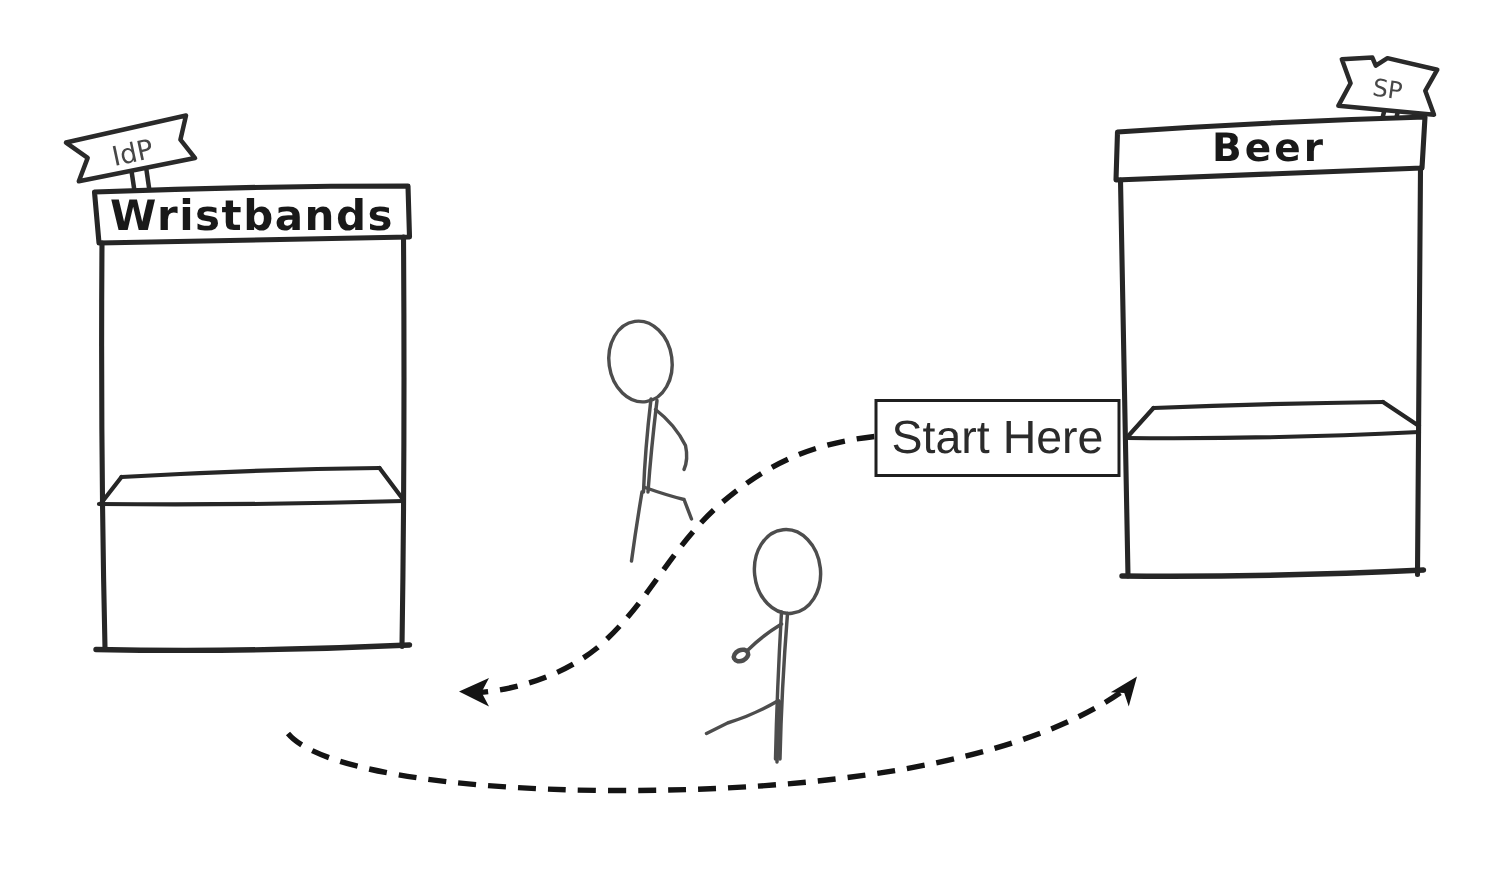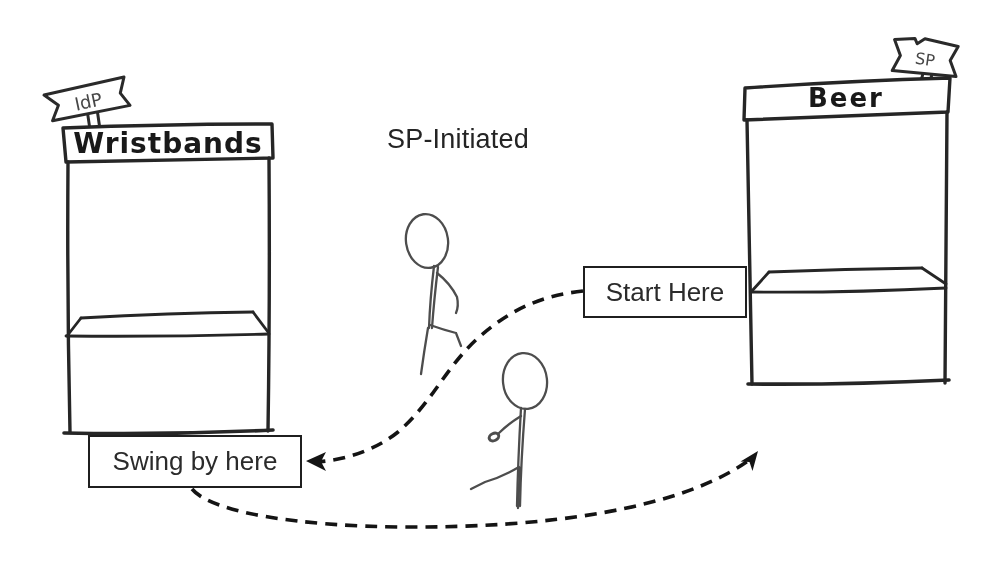--- a/index.html
+++ b/index.html
@@ -16,21 +16,21 @@
     left:358px;top:124px;width:200px;
     text-align:center;
     font-size:27px;color:#242424;
     letter-spacing:0.2px;
   }
   .flow-label{
     position:absolute;
     background:#ffffff;
     border:2px solid #1f1f1f;
     display:flex;align-items:center;justify-content:center;
-    font-size:26px;color:#2b2b2b;
+    font-size:31px;color:#2b2b2b;
     box-sizing:border-box;
   }
   #start-label{left:583px;top:266px;width:164px;height:52px;}
   #swing-label{left:88px;top:435px;width:214px;height:53px;}
   #finish-label{left:712px;top:400px;width:103px;height:50px;}
   .booth-title{
     font-family:"DejaVu Sans", sans-serif;
     font-weight:700;
     fill:#191919;
   }
@@ -127,24 +127,20 @@
       <path d="M 583 291 C 548 295 515 305 478 338 C 445 368 432 403 398 432 C 377 449 347 460 316 462" fill="none" stroke="#141414" stroke-width="3.6" stroke-dasharray="12 8"></path>
       <polygon points="306,461 326,452 321,461.5 326,471" fill="#141414"></polygon>
     </g>
 
     <g>
       <path d="M 192 489 C 212 513 300 526 402 527 C 545 528 678 510 748 461" fill="none" stroke="#141414" stroke-width="3.6" stroke-dasharray="12 8"></path>
       <polygon points="758,451 752.5,471 749.5,462 740.5,461.5" fill="#141414"></polygon>
     </g>
   </svg>
 
-  <div class="diagram-title">SP-Initiated</div>
 
   <div class="flow-label" id="start-label">
     <span>Start Here</span>
   </div>
 
-  <div class="flow-label" id="swing-label">
-    <span>Swing by here</span>
-  </div>
 
 
 </div>
 
 </body></html>

